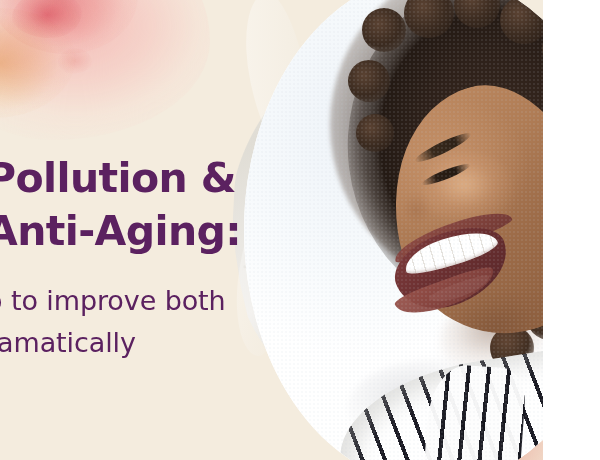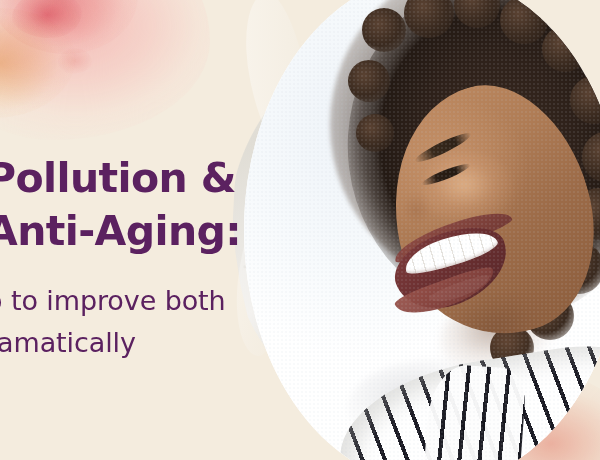--- a/index.html
+++ b/index.html
@@ -7,21 +7,21 @@
     margin: 0;
     padding: 0;
     background: #ffffff;
   }
   body {
     font-family: "Liberation Sans", sans-serif;
   }
 
   .banner {
     position: relative;
-    width: 600px;
+    width: 543px;
     height: 460px;
     overflow: hidden;
     background: #f4ecde;
   }
 
   
   .bg-base {
     position: absolute;
     inset: 0;
     background: #f4ecde;

